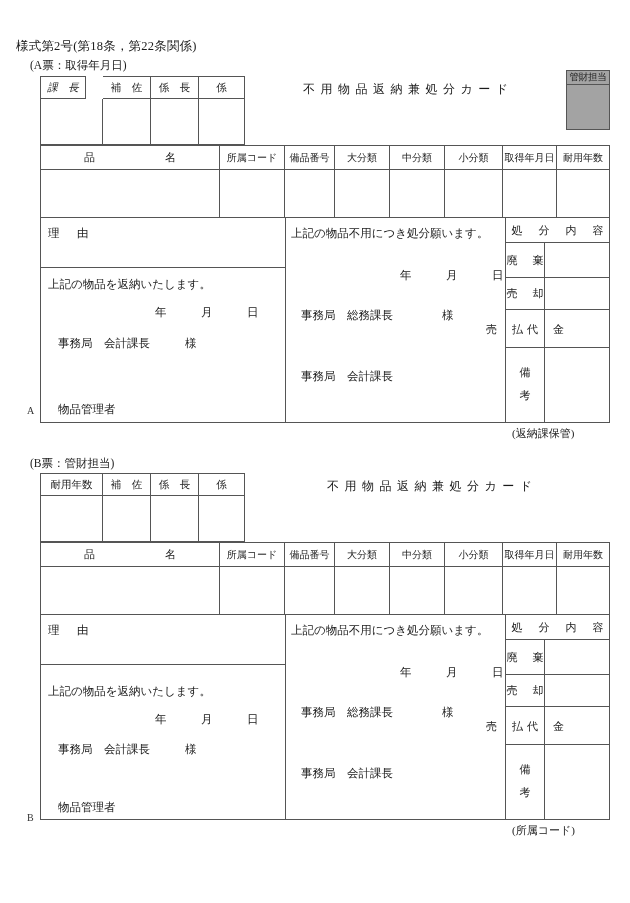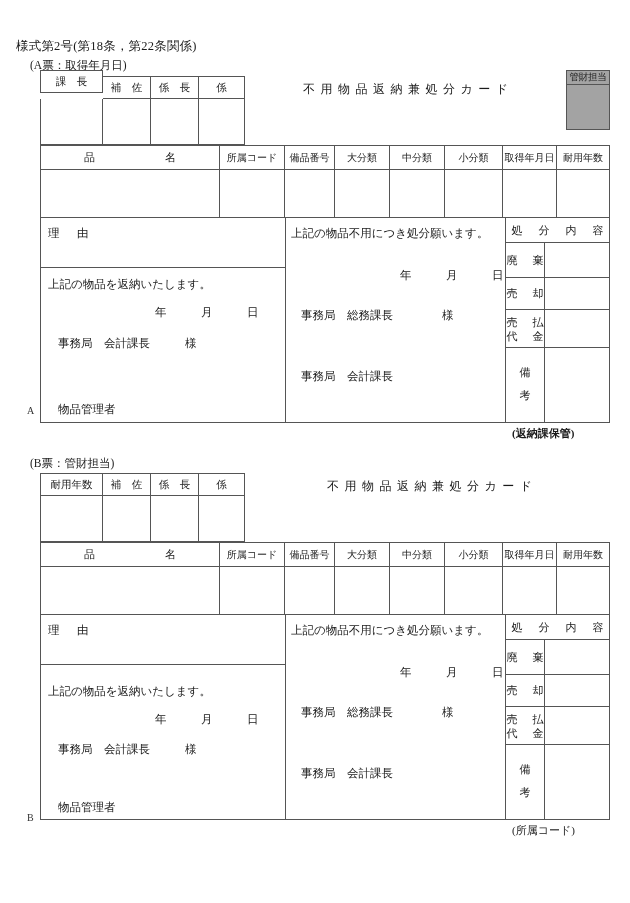--- a/index.html
+++ b/index.html
@@ -97,21 +97,21 @@
   .vlabel {
     font-size: 11px;
     display: flex;
     align-items: center;
     justify-content: center;
     letter-spacing: 2px;
     text-indent: 2px;
     white-space: nowrap;
   }
   .vlabel.two {
-    flex-direction: column;
+    flex-direction: row;
     line-height: 14px;
     letter-spacing: 2px;
   }
   .vlabel.spread {
     flex-direction: column;
     justify-content: space-evenly;
     letter-spacing: 0;
     text-indent: 0;
     padding: 8px 0 10px 0;
   }
@@ -135,21 +135,21 @@
 
     <div class="slip-letter" style="left:27px; top:405px;">A</div>
 
     <div class="card-title" style="left:303px; top:81px;">不用物品返納兼処分カード</div>
 
     <div class="kanzai-box" style="left:566px; top:70px; width:44px; height:60px;">
       <div class="kanzai-label">管財担当</div>
       <div class="kanzai-body"></div>
     </div>
 
-    <div class="cell hdr tight2" style="left:40px;  top:70px; width:63px; height:23px;">課　長</div>
+    <div class="cell hdr tight2" style="left:40px;  top:76px; width:46px; height:23px;font-style:italic;">課　長</div>
     <div class="cell hdr tight2 no-left" style="left:103px; top:76px; width:48px; height:23px;">補　佐</div>
     <div class="cell hdr tight2 no-left" style="left:151px; top:76px; width:48px; height:23px;">係　長</div>
     <div class="cell hdr tight2 no-left" style="left:199px; top:76px; width:46px; height:23px;">係</div>
 
     <div class="cell no-top" style="left:40px;  top:99px; width:63px; height:46px;"></div>
     <div class="cell no-top no-left" style="left:103px; top:99px; width:48px; height:46px;"></div>
     <div class="cell no-top no-left" style="left:151px; top:99px; width:48px; height:46px;"></div>
     <div class="cell no-top no-left" style="left:199px; top:99px; width:46px; height:46px;"></div>
 
     <div class="cell hdr" style="left:40px;  top:145px; width:180px; height:25px;">品　　　　　名</div>
@@ -200,21 +200,21 @@
       <span>代　金</span>
     </div>
     <div class="cell no-top no-left" style="left:545px; top:310px; width:65px; height:38px;"></div>
 
     <div class="cell vlabel spread no-top no-left" style="left:506px; top:348px; width:39px; height:75px;">
       <span>備</span>
       <span>考</span>
     </div>
     <div class="cell no-top no-left" style="left:545px; top:348px; width:65px; height:75px;"></div>
 
-    <div class="footnote" style="left:512px; top:426px;font-weight:bold;">(返納課保管)</div>
+    <div class="footnote" style="left:512px; top:426px;">(返納課保管)</div>
   </div>
 
   <div class="form-block">
 
     <div class="sub-heading" style="left:30px; top:456px;">(B票：管財担当)</div>
 
     <div class="slip-letter" style="left:27px; top:812px;">B</div>
 
     <div class="card-title" style="left:327px; top:478px;">不用物品返納兼処分カード</div>
 

